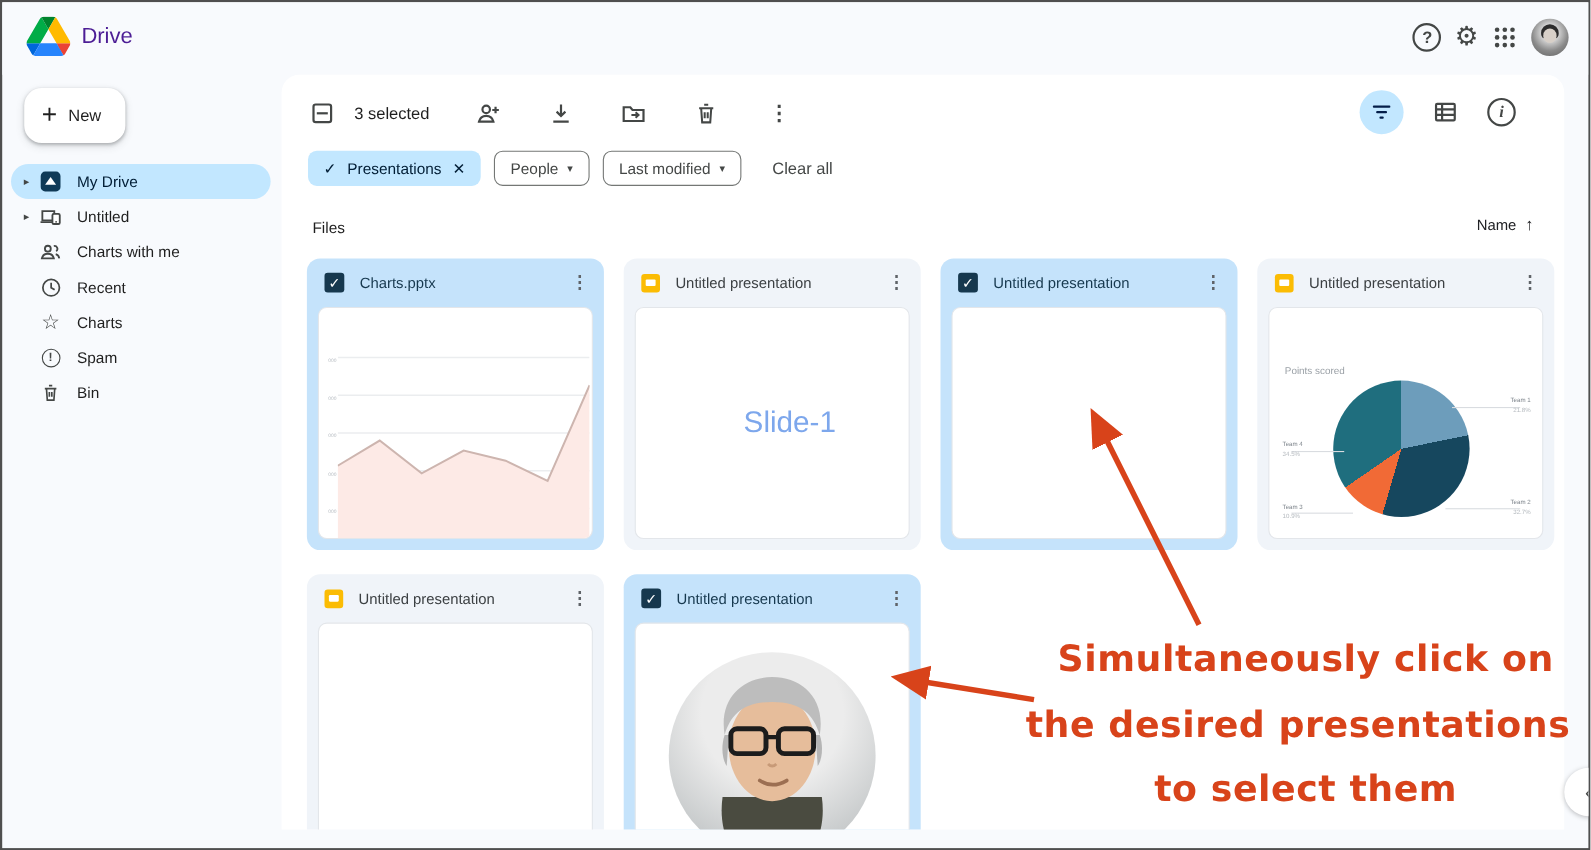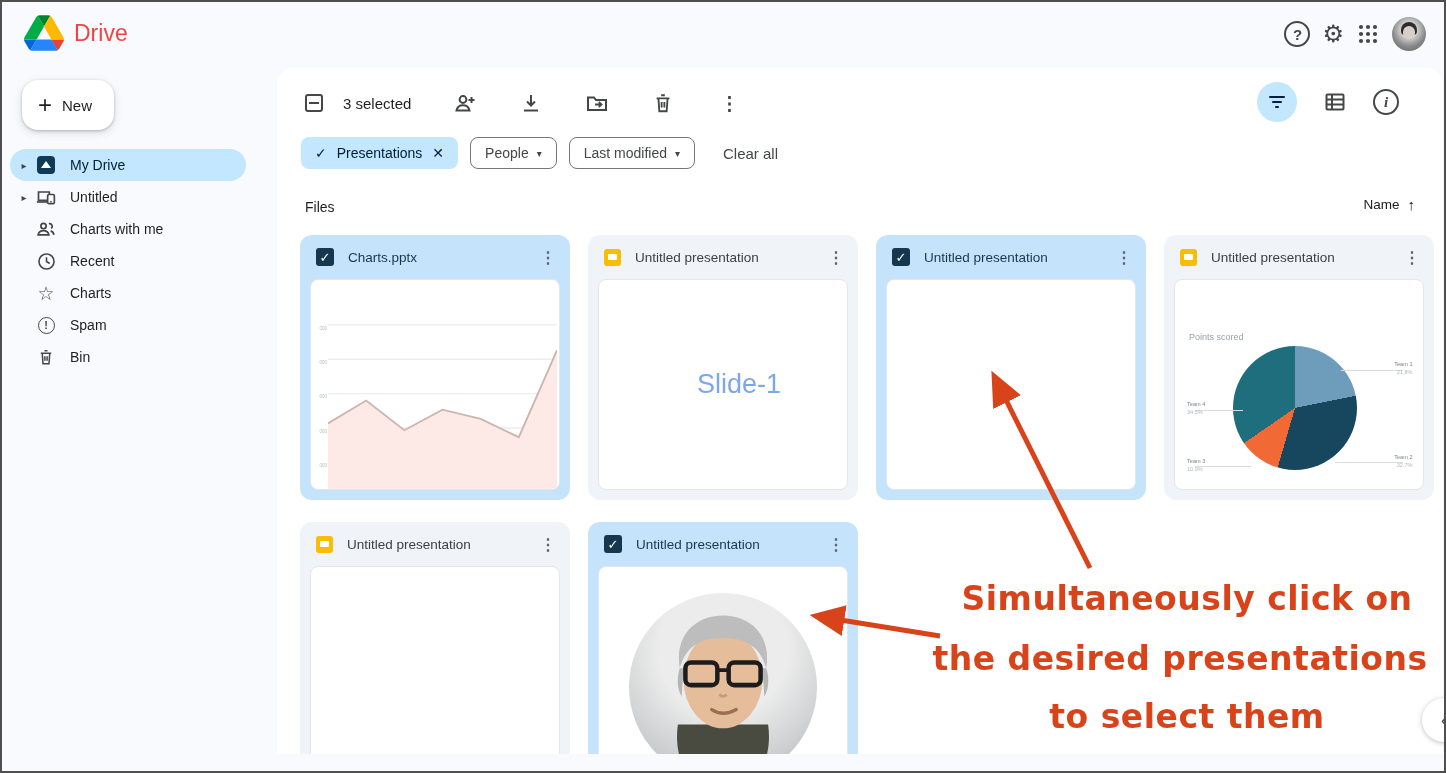--- a/index.html
+++ b/index.html
@@ -4,21 +4,21 @@
 <style>
   * { margin:0; padding:0; box-sizing:border-box; }
   html,body { width:1446px; height:773px; }
   body { font-family:"Liberation Sans", sans-serif; background:#fff; }
   .frame { position:relative; width:1446px; height:773px; border:2px solid #4f4f4f; background:#f8fafd; overflow:hidden; }
 
   
   .header { position:absolute; top:0; left:0; right:0; height:66px; background:#f8fafd; }
   .logo-wrap { position:absolute; left:22px; top:13px; display:flex; align-items:center; gap:10px; }
   .logo-wrap svg { width:40px; height:36px; }
-  .app-name { font-size:23px; color:#ef4444; }
+  .app-name { font-size:20px; color:#4c1d95; }
   .searchbar { position:absolute; left:258px; top:11px; width:724px; height:46px; background:#e9eef6; border-radius:24px; display:flex; align-items:center; padding:0 16px; }
   .searchbar input { flex:1; border:none; outline:none; background:transparent; font-size:16px; color:#3c4043; margin-left:12px; font-family:"Liberation Sans",sans-serif; }
   .searchbar input::placeholder { color:#5f6368; }
   .hdr-icons { position:absolute; right:18px; top:15px; display:flex; align-items:center; gap:12px; }
   .circle-glyph { width:26px; height:26px; border:2px solid #444746; border-radius:50%; display:flex; align-items:center; justify-content:center; font-size:15px; font-weight:bold; color:#444746; }
   .gear-glyph { font-size:24px; color:#444746; line-height:1; }
   .avatar { width:34px; height:34px; border-radius:50%; background:radial-gradient(circle at 50% 38%, #cfcfcf 0 30%, #8a8a8a 60%, #5c5c5c 100%); overflow:hidden; position:relative; }
   .avatar:before { content:""; position:absolute; left:9px; top:5px; width:16px; height:13px; background:#2c2c2c; border-radius:8px 8px 4px 4px; }
   .avatar:after { content:""; position:absolute; left:11px; top:9px; width:12px; height:13px; background:#d8d0c8; border-radius:6px; }
 
@@ -32,21 +32,21 @@
   .nav-arrow { width:16px; font-size:10px; color:#444746; text-align:center; }
   .nav-ico { width:20px; height:20px; margin-left:4px; display:flex; align-items:center; justify-content:center; }
   .nav-label { margin-left:14px; font-size:14px; }
   .nav-item.selected .nav-label { font-weight:500; color:#001d35; }
   .spam-glyph { width:17px; height:17px; border:1.8px solid #444746; border-radius:50%; font-size:11px; font-weight:bold; color:#444746; display:flex; align-items:center; justify-content:center; }
   .star-glyph { font-size:19px; color:#444746; line-height:1; }
   .mydrive-ico { width:18px; height:18px; background:#0f3a57; border-radius:4px; position:relative; }
   .mydrive-ico:after { content:""; position:absolute; left:4px; top:5px; border-left:5px solid transparent; border-right:5px solid transparent; border-bottom:7px solid #fff; }
 
   
-  .main { position:absolute; left:275px; top:66px; width:1166px; height:686px; background:#fff; border-radius:16px 16px 0 0; overflow:hidden; }
+  .main { position:absolute; left:254px; top:66px; width:1166px; height:686px; background:#fff; border-radius:16px 16px 0 0; overflow:hidden; }
   .toolbar { position:absolute; top:17px; left:28px; height:36px; display:flex; align-items:center; }
   .indet-box { width:18px; height:18px; border:2px solid #444746; border-radius:3px; position:relative; cursor:pointer; }
   .indet-box:after { content:""; position:absolute; left:2px; right:2px; top:6px; height:2px; background:#444746; }
   .sel-count { margin-left:20px; font-size:15px; font-weight:500; color:#1f1f1f; }
   .tb-ico { margin-left:42px; width:24px; height:24px; display:flex; align-items:center; justify-content:center; cursor:pointer; }
   .dots-glyph { font-size:19px; color:#444746; letter-spacing:0; line-height:1; font-weight:bold; }
   .view-icons { position:absolute; top:14px; right:44px; display:flex; align-items:center; gap:26px; }
   .filter-active { width:40px; height:40px; border-radius:50%; background:#c2e7ff; display:flex; align-items:center; justify-content:center; cursor:pointer; }
   .flt-bars { width:16px; height:12px; position:relative; }
   .flt-bars i { position:absolute; left:50%; transform:translateX(-50%); height:2px; background:#041e49; border-radius:1px; display:block; }

